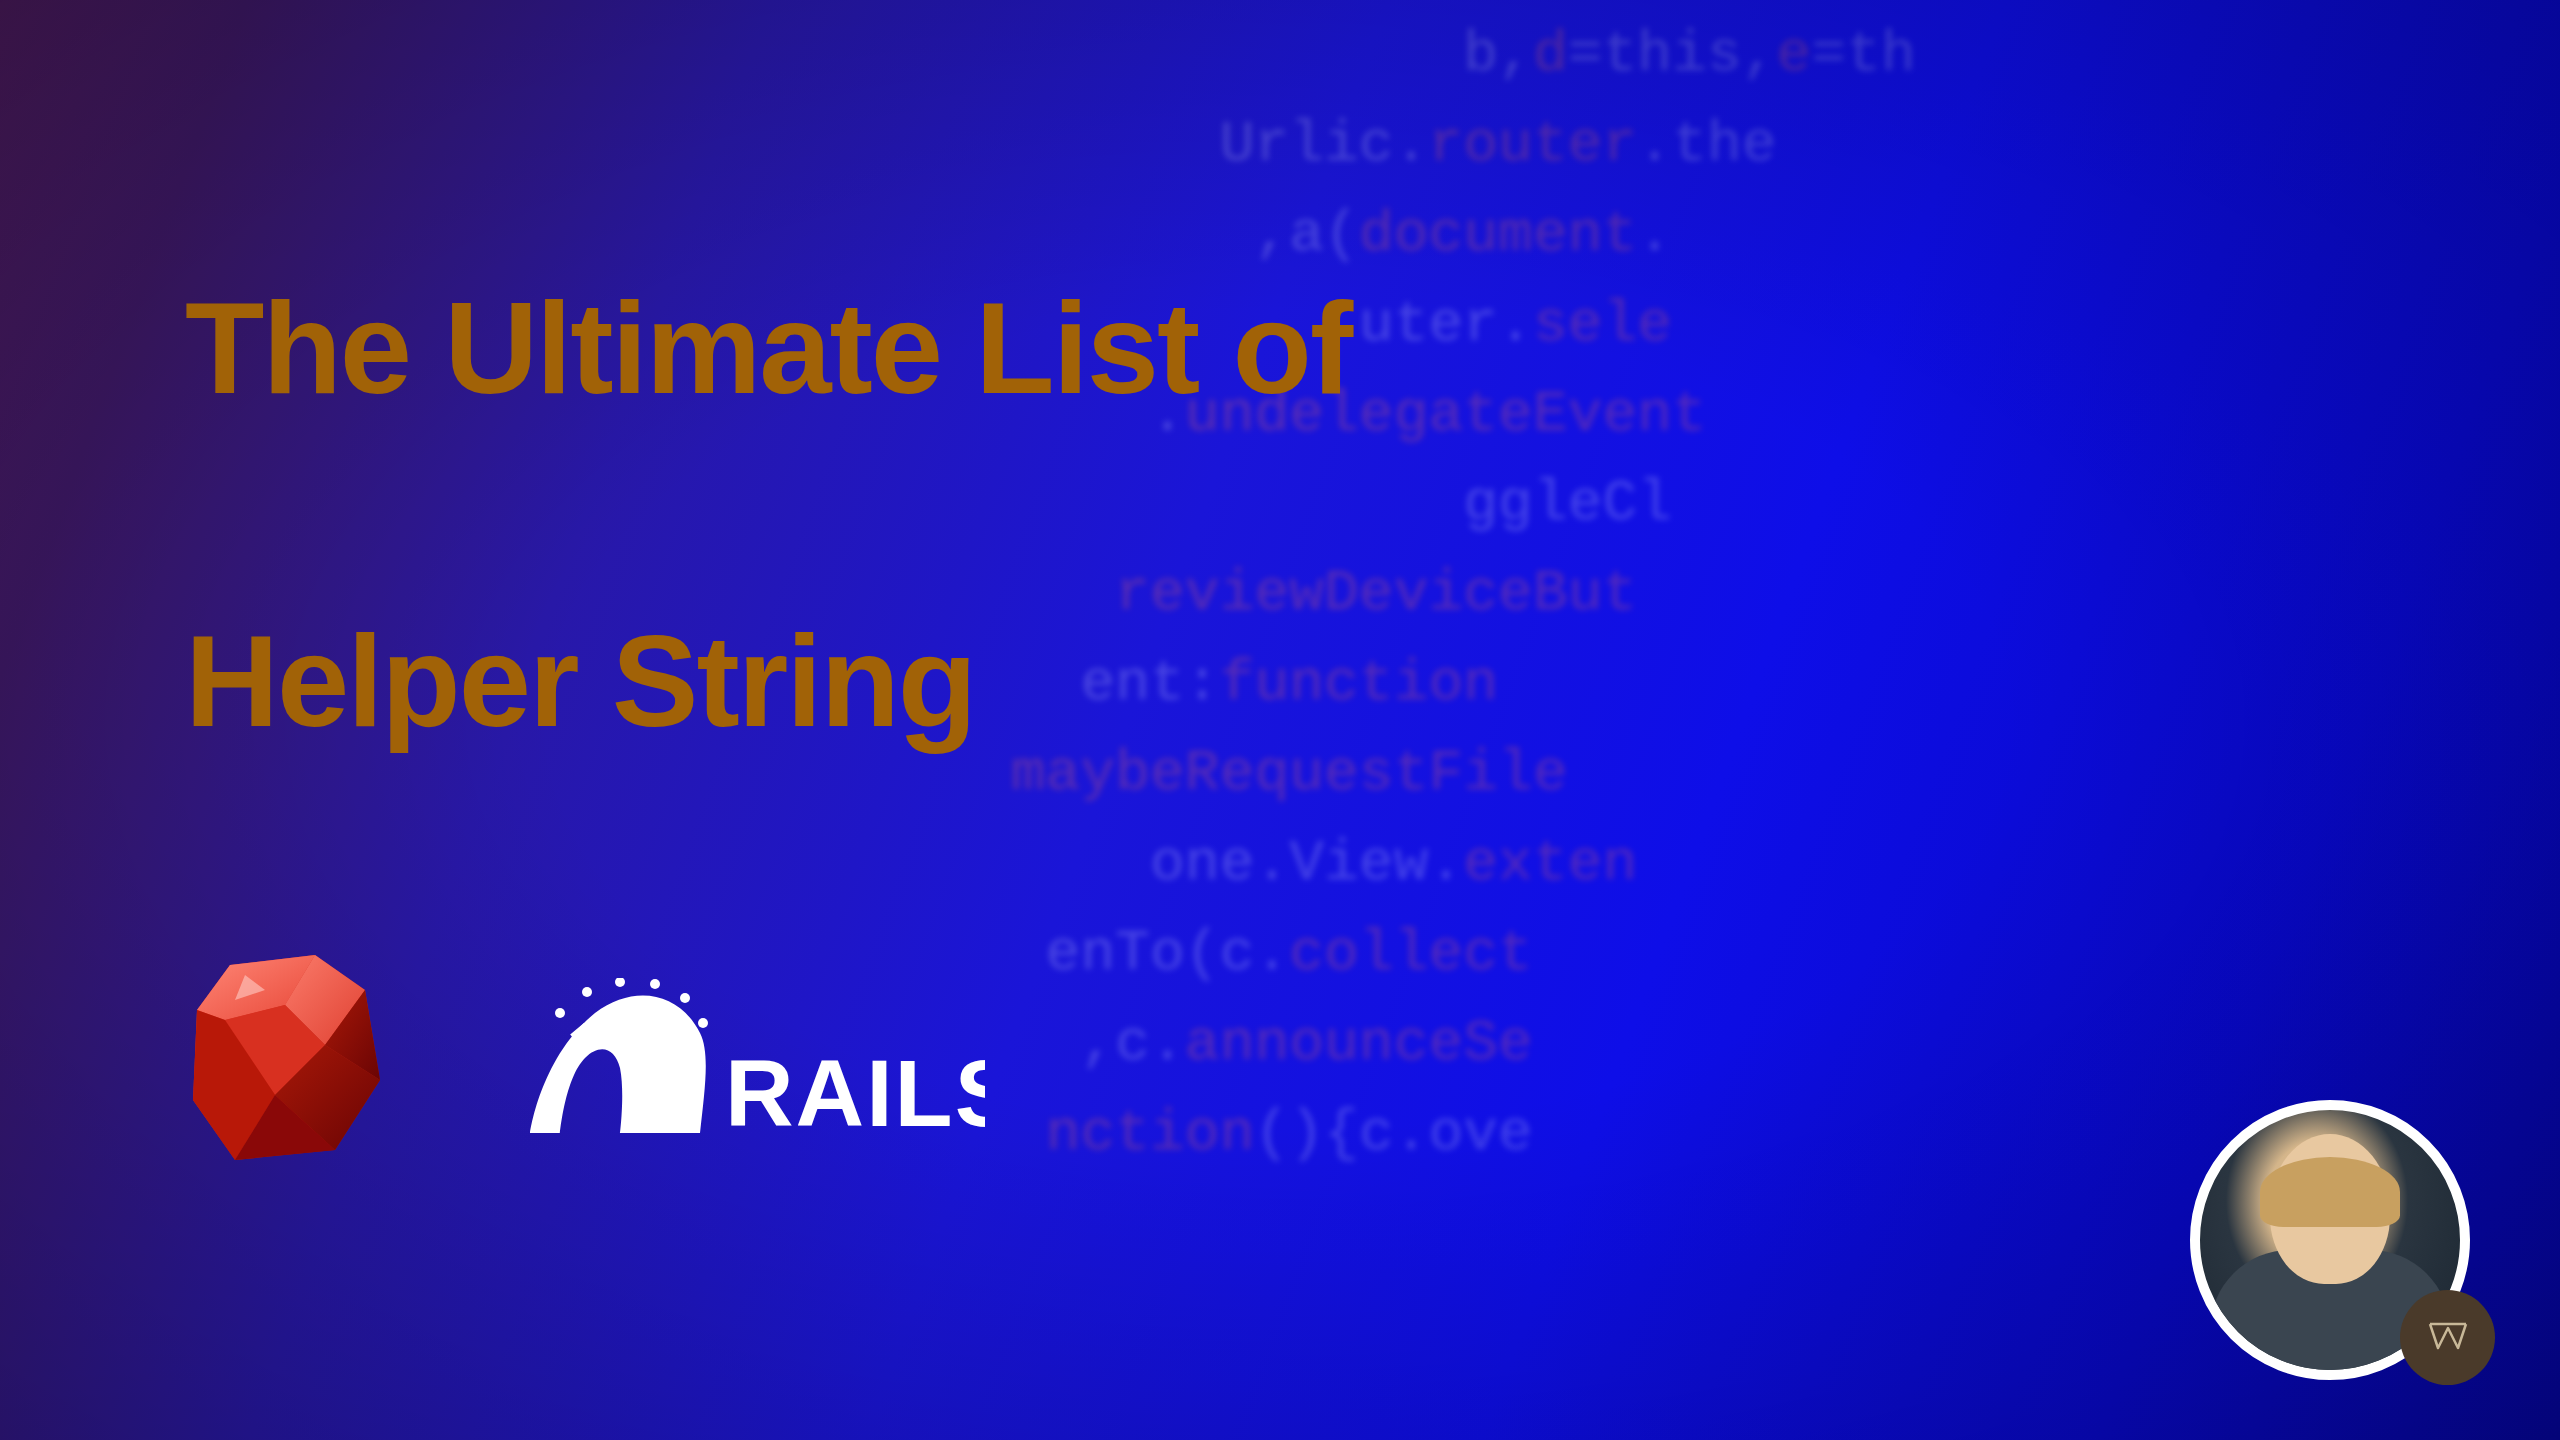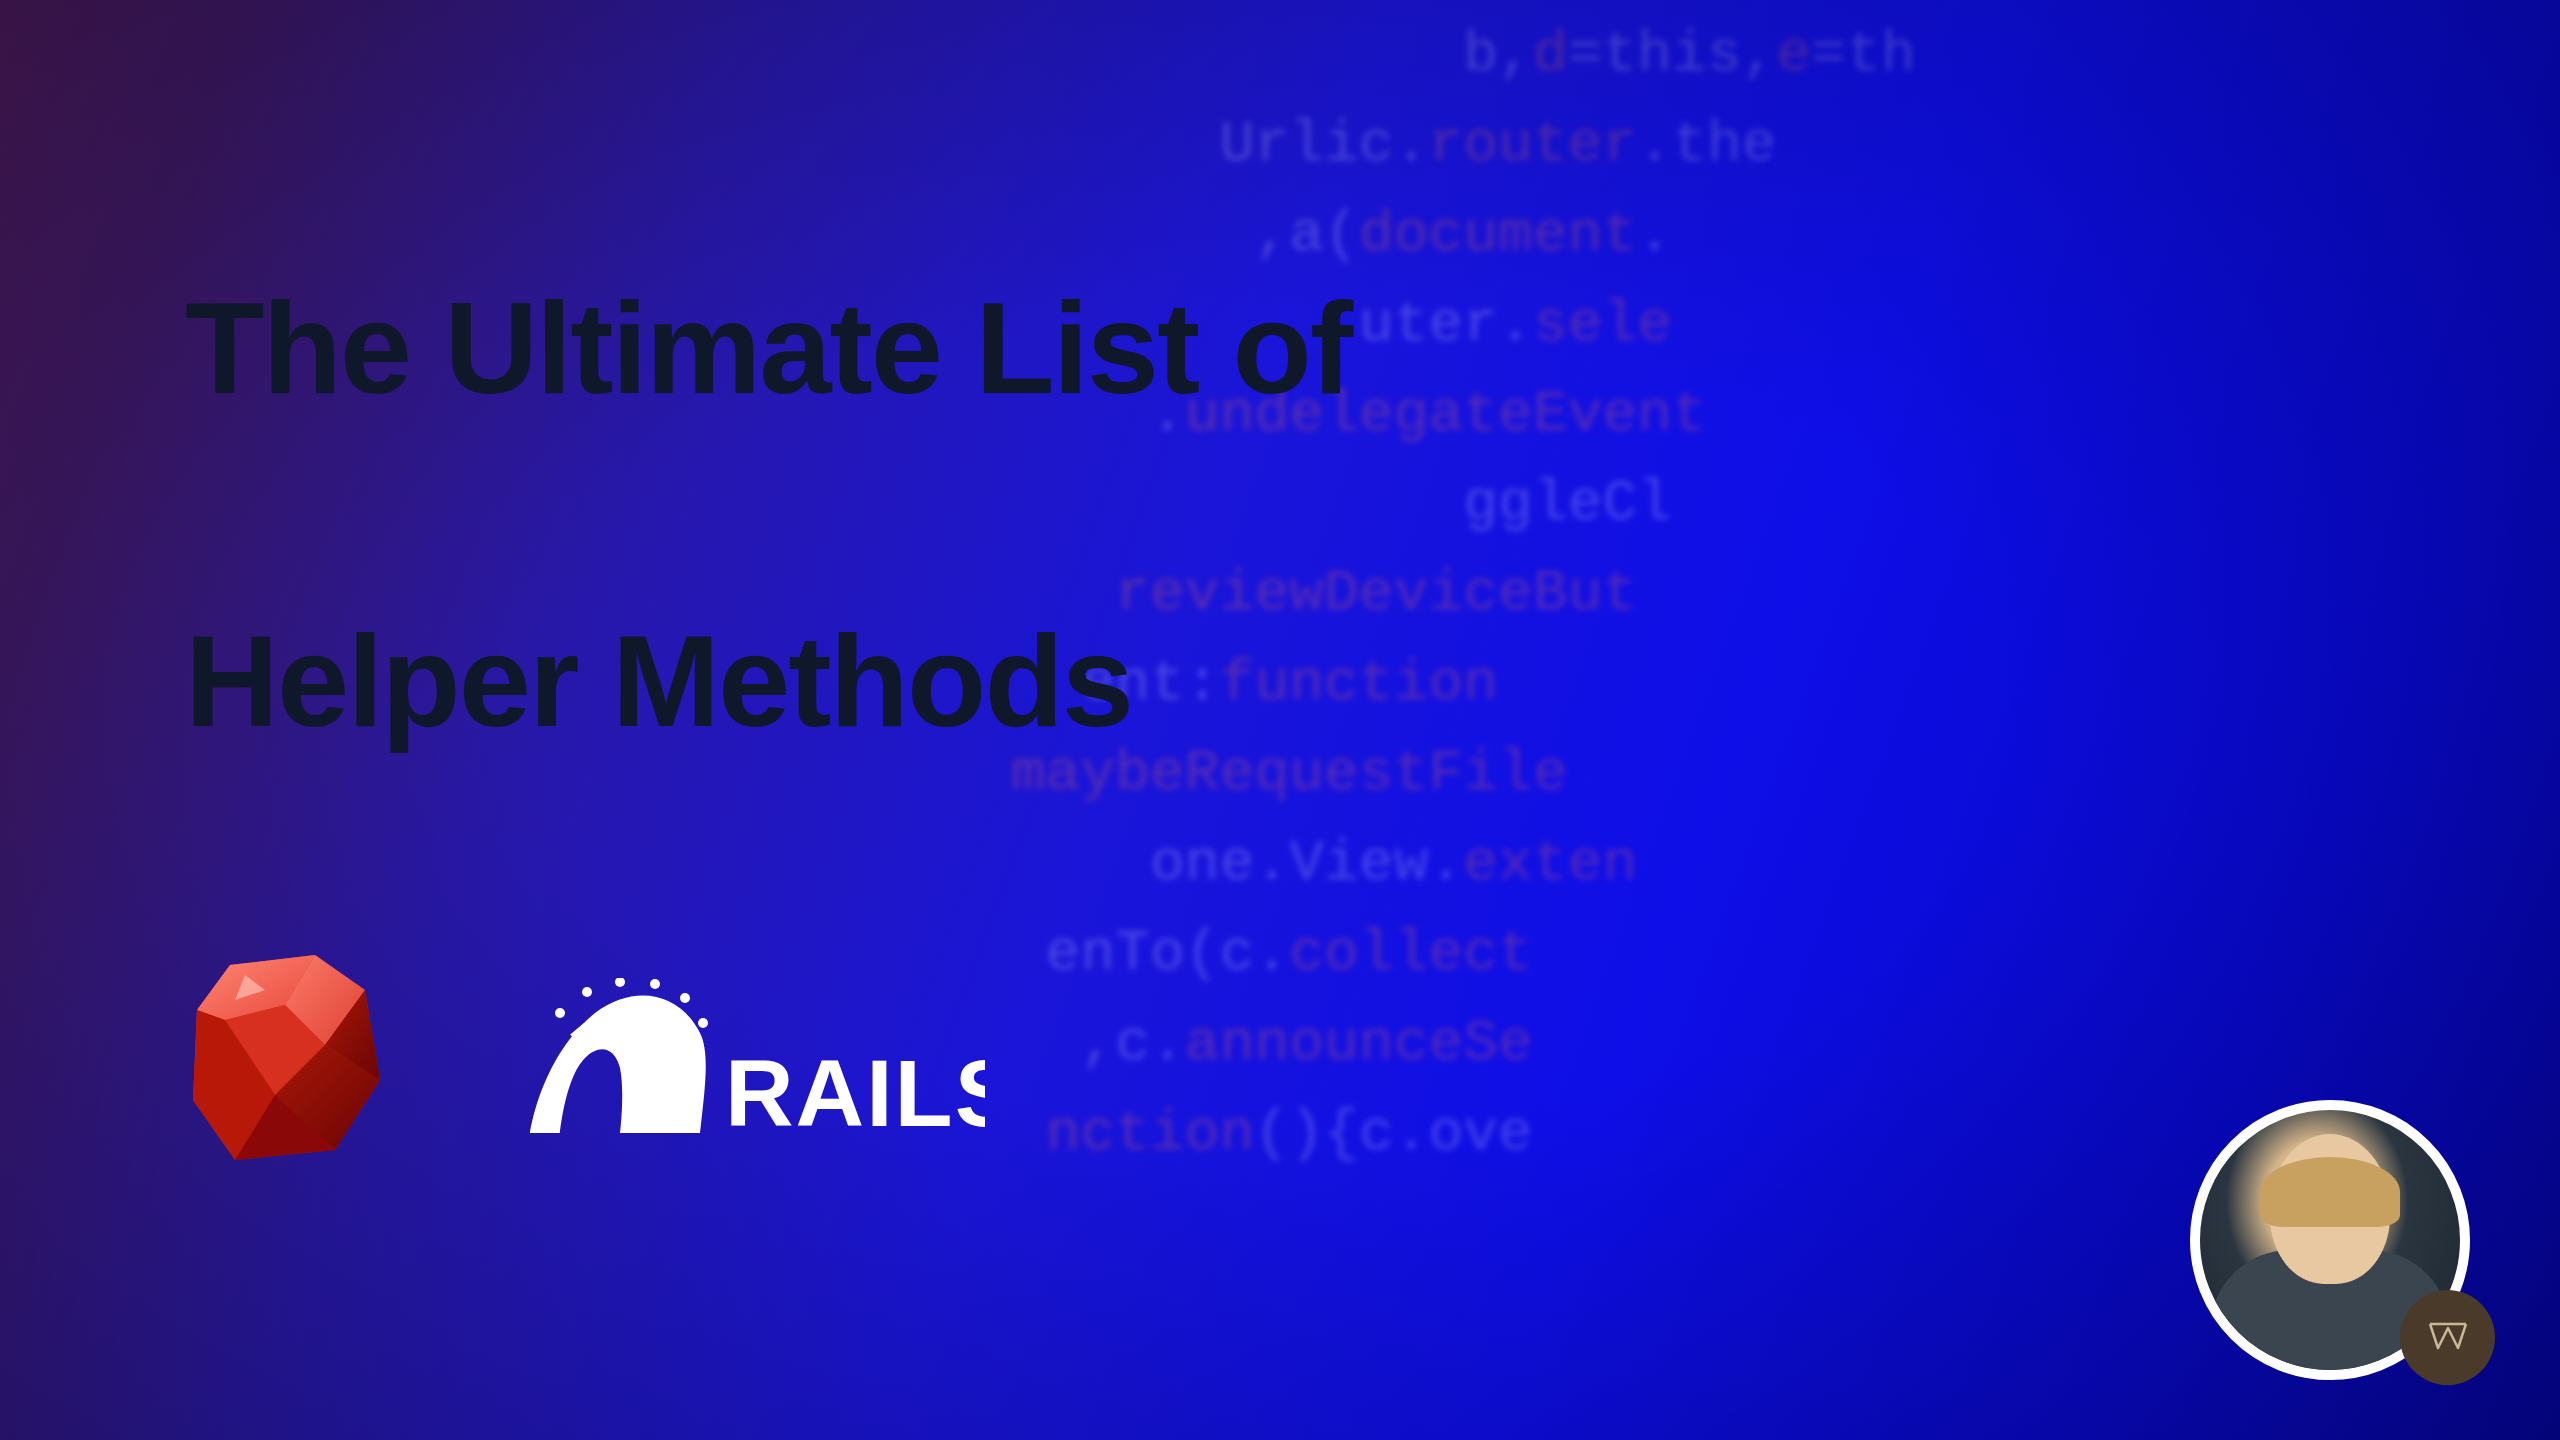--- a/index.html
+++ b/index.html
@@ -40,21 +40,21 @@
     }
     
     .content {
       position: absolute;
       left: 185px;
       top: 265px;
       z-index: 10;
     }
     
     .title {
-      color: #0f172a;
+      color: #a16207;
       font-size: 130px;
       font-weight: 800;
       line-height: 1.28;
       letter-spacing: -2px;
     }
     
     .logos {
       position: absolute;
       left: 185px;
       top: 950px;
@@ -167,21 +167,21 @@
   enTo(c.<span class="red">collect</span>
    ,c.<span class="red">announceSe</span>
   <span class="red">nction</span>(){c.ove</div>
 
 <div class="vignette"></div>
 
 <div class="content">
   <h1 class="title">
     <span>The Ultimate List of</span><br>
     <br>
-    <span>Helper Methods</span>
+    <span>Helper String</span>
   </h1>
 </div>
 
 <div class="logos">
   <div class="ruby-logo">
     <svg viewBox="0 0 200 215" width="200" height="215">
       <defs>
         <linearGradient id="rubyMain" x1="0%" y1="0%" x2="100%" y2="100%">
           <stop offset="0%" stop-color="#e84838"></stop>
           <stop offset="40%" stop-color="#d02818"></stop>

